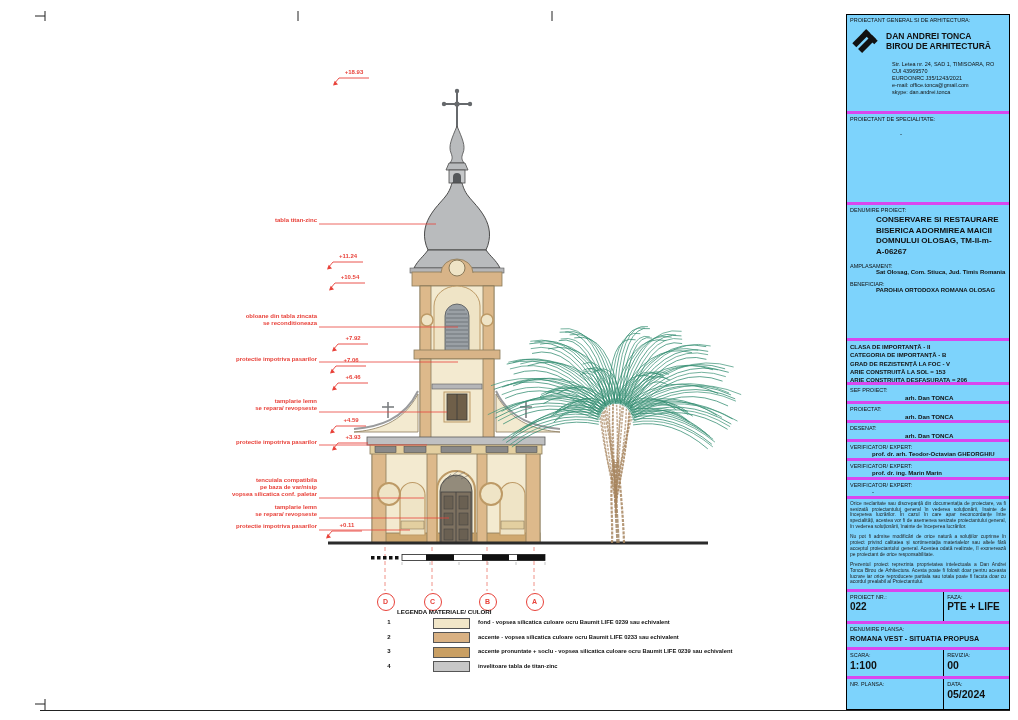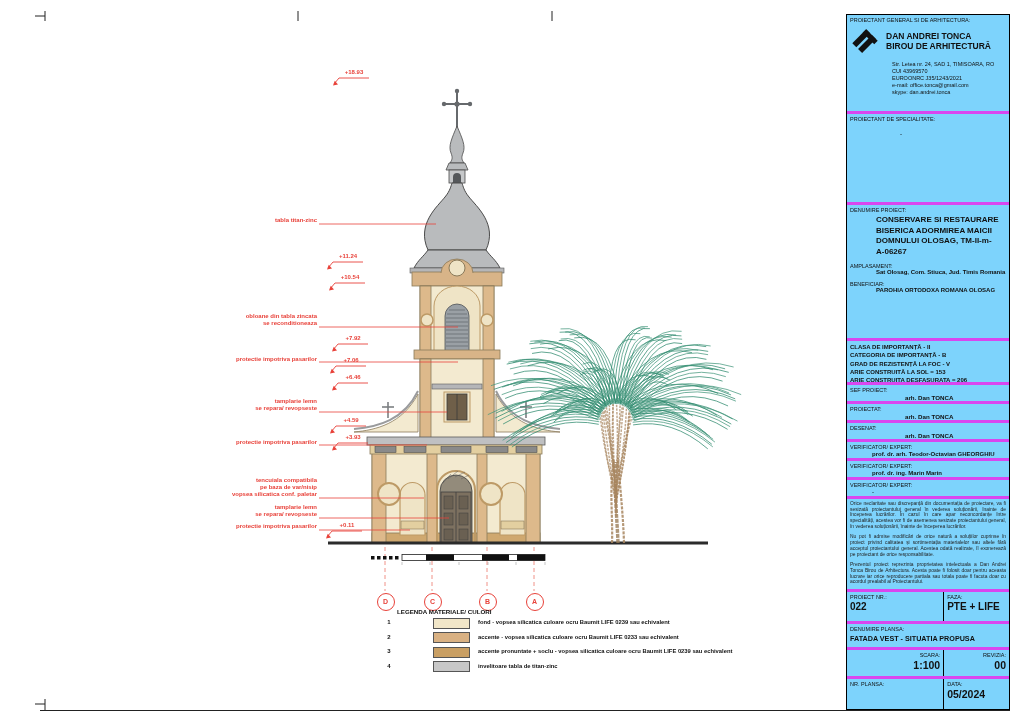--- a/index.html
+++ b/index.html
@@ -488,24 +488,24 @@
         <div class="big">022</div>
       </div>
       <div class="c-r">
         <span class="lbl">FAZA:</span>
         <div class="big">PTE + LIFE</div>
       </div>
     </div>
 
     <div class="tbr" style="height:26px;">
       <span class="lbl">DENUMIRE PLANSA:</span>
-      <div class="plansa-name">FATADA VEST - SITUATIA PROPUSA</div>
-    </div>
-
-    <div class="tbr cols" style="height:29px;text-align:right;">
+      <div class="plansa-name">ROMANA VEST - SITUATIA PROPUSA</div>
+    </div>
+
+    <div class="tbr cols" style="height:29px;">
       <div class="c-l">
         <span class="lbl">SCARA:</span>
         <div class="med">1:100</div>
       </div>
       <div class="c-r">
         <span class="lbl">REVIZIA:</span>
         <div class="med">00</div>
       </div>
     </div>
 

